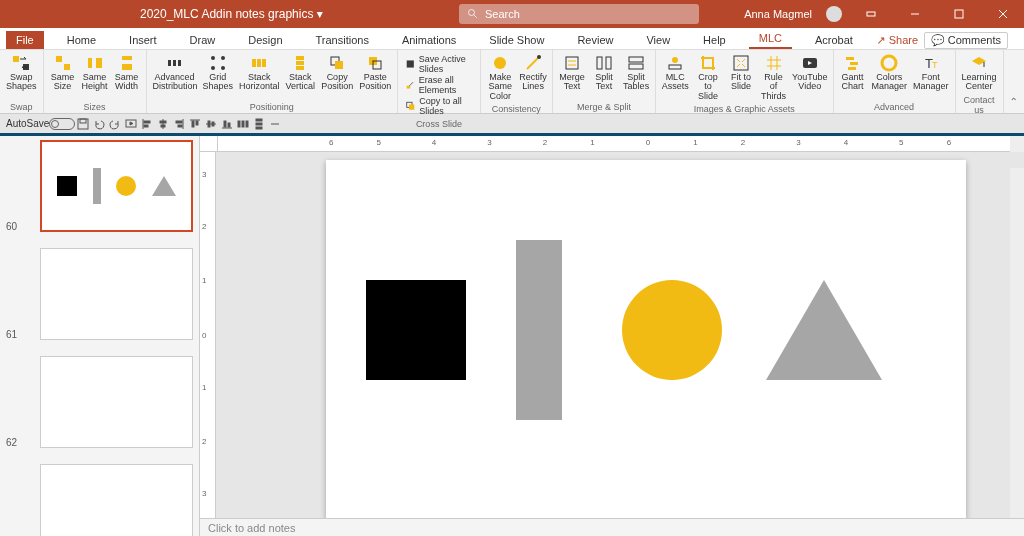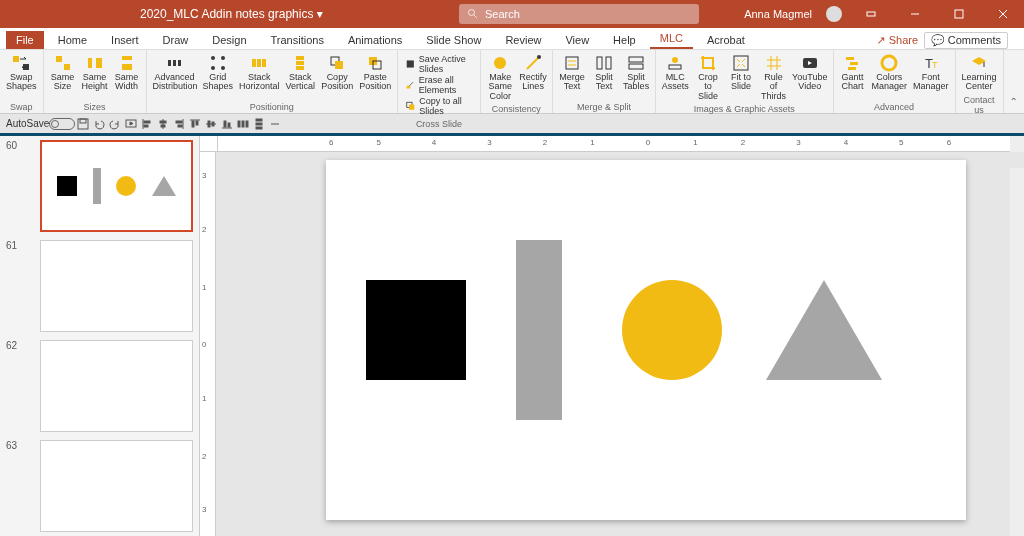--- a/index.html
+++ b/index.html
@@ -11,21 +11,21 @@
   .title-bar .file-name { font-size: 12px; }
   .title-bar .center { flex: 1; display: flex; justify-content: center; }
   .title-bar .search-box { width: 240px; height: 20px; background: #d29385; border-radius: 3px; display: flex; align-items: center; padding: 0 8px; color: #fff; font-size: 11px; gap: 6px; }
   .title-bar .right { flex: 1; display: flex; justify-content: flex-end; align-items: center; gap: 14px; padding-right: 6px; }
   .title-bar .user-name { font-size: 11px; }
   .title-bar .avatar { width: 16px; height: 16px; border-radius: 50%; background: #ddd; }
   .win-btn { width: 30px; height: 28px; display: flex; align-items: center; justify-content: center; }
   .win-btn svg { width: 10px; height: 10px; stroke: #fff; stroke-width: 1; fill: none; }
   
   
-  .menu-tabs { height: 22px; background: #fff; display: flex; align-items: flex-end; padding: 0 6px; gap: 4px; border-bottom: 1px solid #ddd; }
+  .menu-tabs { height: 22px; background: #fff; display: flex; align-items: flex-end; padding: 0 6px; gap: 13px; border-bottom: 1px solid #ddd; }
   .menu-tab { padding: 3px 10px; font-size: 11px; cursor: pointer; }
   .menu-tab.file { background: #b7472a; color: #fff; }
   .menu-tab.active { color: #b7472a; border-bottom: 2px solid #b7472a; }
   .menu-right { margin-left: auto; display: flex; gap: 6px; align-items: center; padding-right: 10px; justify-content: space-between; }
   .share-lnk { color: #b7472a; font-size: 11px; }
   .comments-lnk { font-size: 11px; border: 1px solid #ccc; padding: 1px 6px; border-radius: 2px; }
   
   
   .ribbon { height: 64px; background: #f3f3f3; display: flex; border-bottom: 1px solid #ccc; }
   .ribbon-group { border-right: 1px solid #ddd; display: flex; flex-direction: column; justify-content: space-between; padding: 2px 4px 1px; }
@@ -46,21 +46,21 @@
   .quick-row .toggle { width: 26px; height: 12px; border: 1px solid #666; border-radius: 7px; display: inline-flex; align-items: center; padding-left: 1px; }
   .quick-row .toggle-knob { width: 8px; height: 8px; border: 1px solid #666; border-radius: 50%; }
   .quick-row .qbtn { width: 16px; height: 16px; display: flex; align-items: center; justify-content: center; cursor: pointer; }
   .quick-row .qbtn svg { width: 12px; height: 12px; stroke: #555; fill: none; stroke-width: 1; }
   
   
   .body { display: flex; height: calc(536px - 28px - 22px - 64px - 22px); }
   
   
   .slide-panel { width: 200px; background: #f4f4f4; border-right: 1px solid #ccc; overflow-y: auto; padding: 4px 6px; }
-  .slide-thumb-row { display: flex; align-items: flex-start; gap: 20px; margin-bottom: 8px; }
+  .slide-thumb-row { display: flex; align-items: flex-end; gap: 20px; margin-bottom: 16px; }
   .slide-num { font-size: 10px; color: #555; width: 14px; }
   .slide-thumb { flex: 1; height: 92px; background: #fff; border: 1px solid #ccc; position: relative; }
   .slide-thumb.active { border: 2px solid #d24726; }
   .slide-thumb .mini-shapes { position: absolute; inset: 0; display: flex; align-items: center; justify-content: space-evenly; }
   
   
   .editor { flex: 1; display: flex; flex-direction: column; position: relative; }
   .ruler-h { height: 16px; background: #fff; border-bottom: 1px solid #ccc; position: relative; font-size: 8px; color: #666; margin-left: 18px; margin-right: 14px; }
   .ruler-h .tick { position: absolute; top: 2px; }
   .editor-body { flex: 1; display: flex; }
@@ -603,14 +603,17 @@
       <div class="canvas-area">
         <div class="slide-canvas">
           <div class="shape-sq"></div>
           <div class="shape-rect"></div>
           <div class="shape-circ"></div>
           <div class="shape-tri"></div>
         </div>
         <div class="scroll-v"></div>
       </div>
     </div>
+    <div class="notes-bar">
+        <span>Click to add notes</span>
+      </div>
   </div>
 </div>
 
 </body></html>

